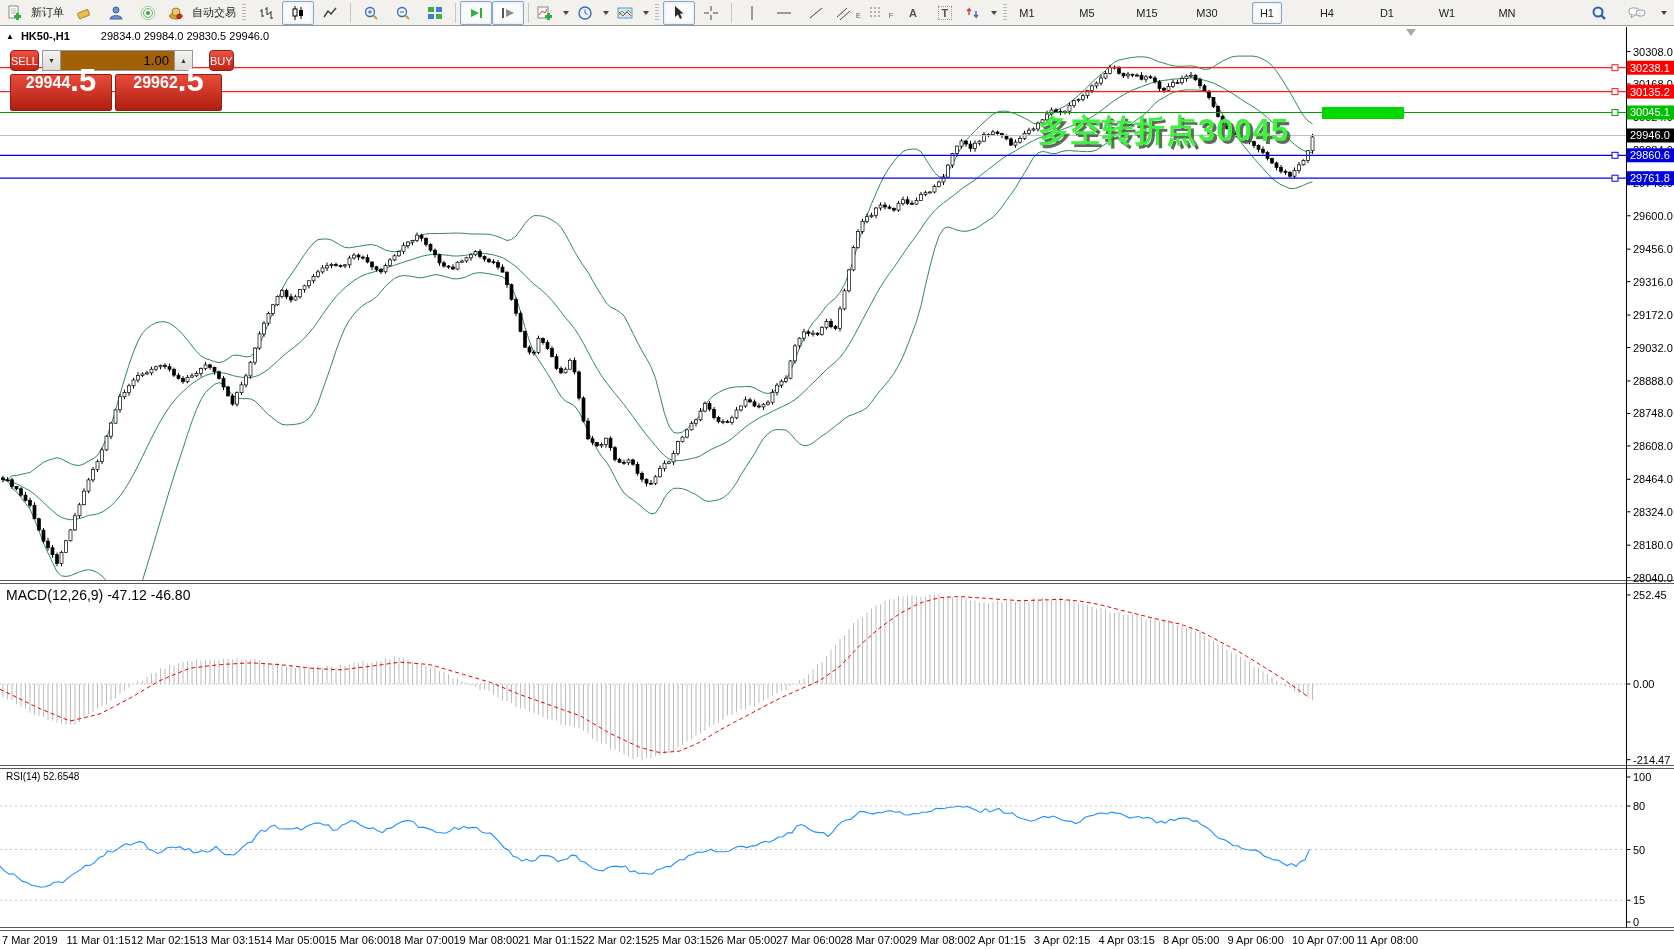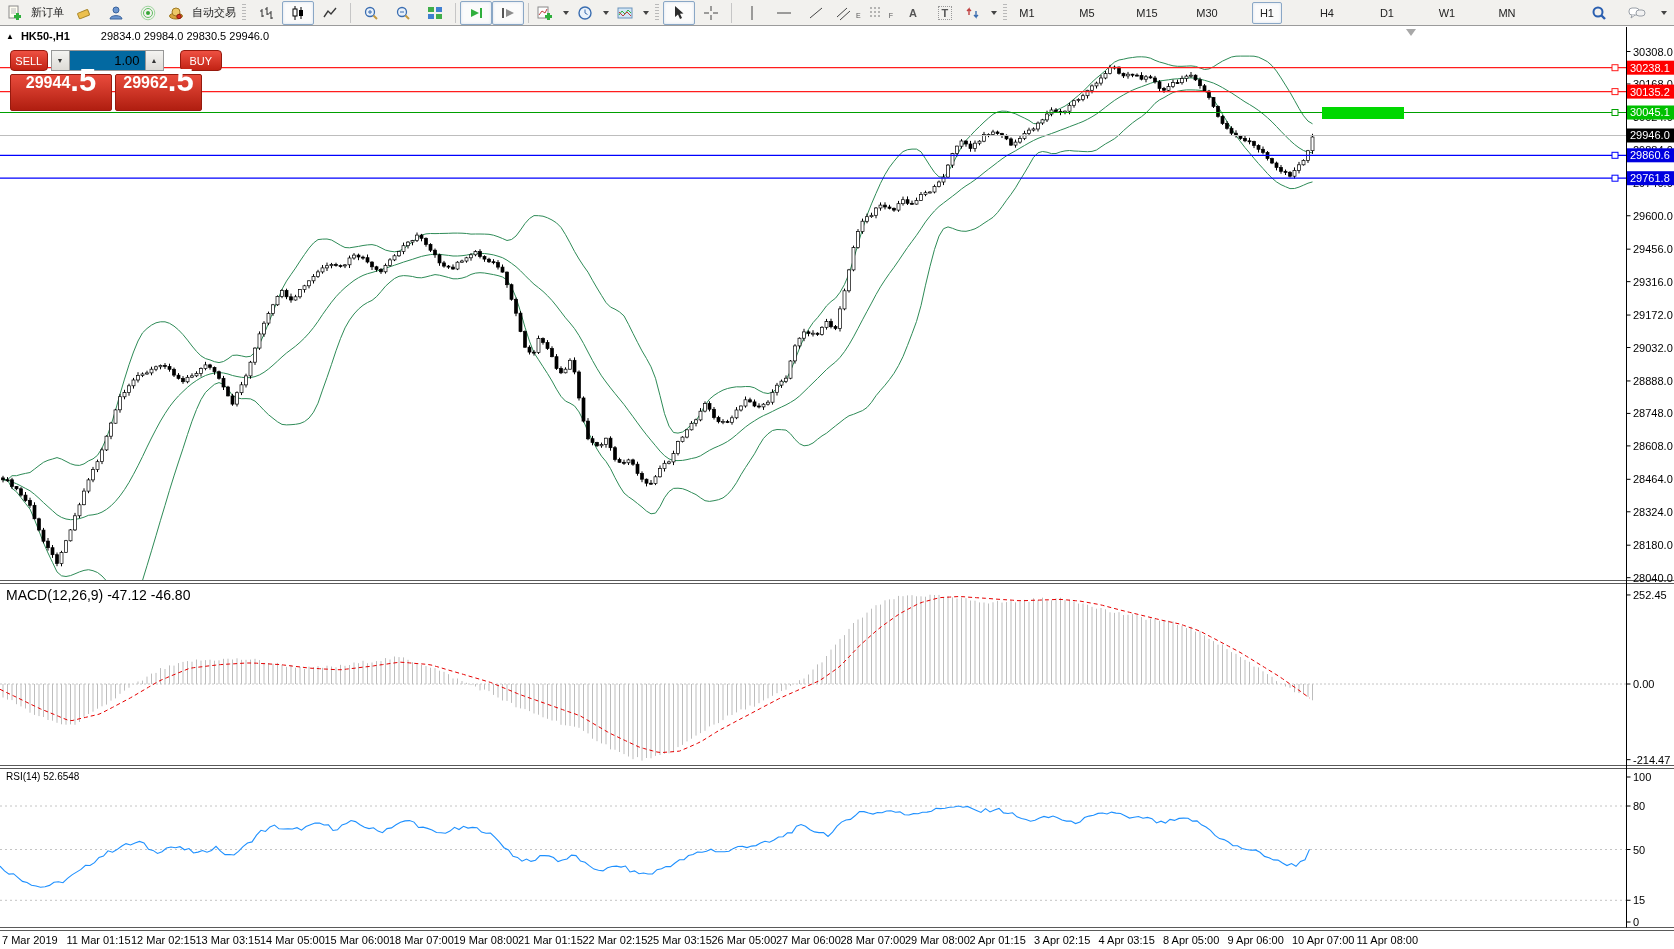--- a/index.html
+++ b/index.html
@@ -33,27 +33,27 @@
 
   #ocp{position:absolute;left:10px;top:50px;z-index:10;width:212px;}
   .ocp-row{display:flex;height:21px;align-items:stretch;}
   .btn-sell,.btn-buy{background:linear-gradient(#ee5042,#c22314);color:#fff;font-weight:normal;font-size:11px;
     display:flex;align-items:center;justify-content:center;border:1px solid #961a0e;border-radius:4px;}
   .btn-sell{width:44px;}
   .btn-buy{width:50px;margin-left:16px;}
   .spin{display:flex;margin-left:3px;}
   .spin-btn{width:17px;background:linear-gradient(#f4f3f1,#dddbd6);border:1px solid #979797;display:flex;
     align-items:center;justify-content:center;font-size:7px;color:#333;}
-  .vol{width:70px;background:#0369a1;border:1px solid #979797;border-left:none;border-right:none;
-    display:flex;align-items:center;justify-content:flex-end;font-size:13px;padding-right:5px;color:#000;}
+  .vol{width:70px;background:#a16207;border:1px solid #979797;border-left:none;border-right:none;
+    display:flex;align-items:center;justify-content:flex-end;font-size:13px;padding-right:5px;color:#000;padding-left:38px;}
   #price-row{display:flex;margin-top:3px;}
   .price-box{background:linear-gradient(#e94b3c,#b01e10);color:#fff;border:1px solid #961a0e;border-radius:2px;
     display:flex;align-items:flex-end;justify-content:center;height:37px;box-sizing:border-box;padding-bottom:16px;}
   #sell-price{width:102px;}
-  #buy-price{width:87px;margin-left:3px;}
+  #buy-price{width:107px;margin-left:3px;}
   .price-main{font-size:16px;font-weight:bold;line-height:1;margin-bottom:3px;}
   .price-frac{font-size:31px;font-weight:bold;line-height:0.8;}
 
   #annotation{position:absolute;left:1038px;top:110px;z-index:9;font-size:31px;font-weight:bold;
     color:#3df23d;text-shadow:3px 3px 0 rgba(72,94,72,0.9);letter-spacing:1px;white-space:nowrap;}
   #macd-label{position:absolute;left:6px;top:587px;z-index:10;font-size:14px;color:#000;}
   #rsi-label{position:absolute;left:6px;top:771px;z-index:10;font-size:10px;color:#000;}
 </style>
 </head>
 <body>
@@ -1393,15 +1393,16 @@
         <span class="price-main">29944</span>
           <span class="price-frac">.5</span>
       </div>
       <div class="price-box" id="buy-price">
         <span class="price-main">29962</span>
           <span class="price-frac">.5</span>
       </div>
     </div>
   </div>
 
+  <div id="annotation">多空转折点30045</div>
   <div id="macd-label">MACD(12,26,9) -47.12 -46.80</div>
   <div id="rsi-label">RSI(14) 52.6548</div>
 </div>
 
 </body></html>

